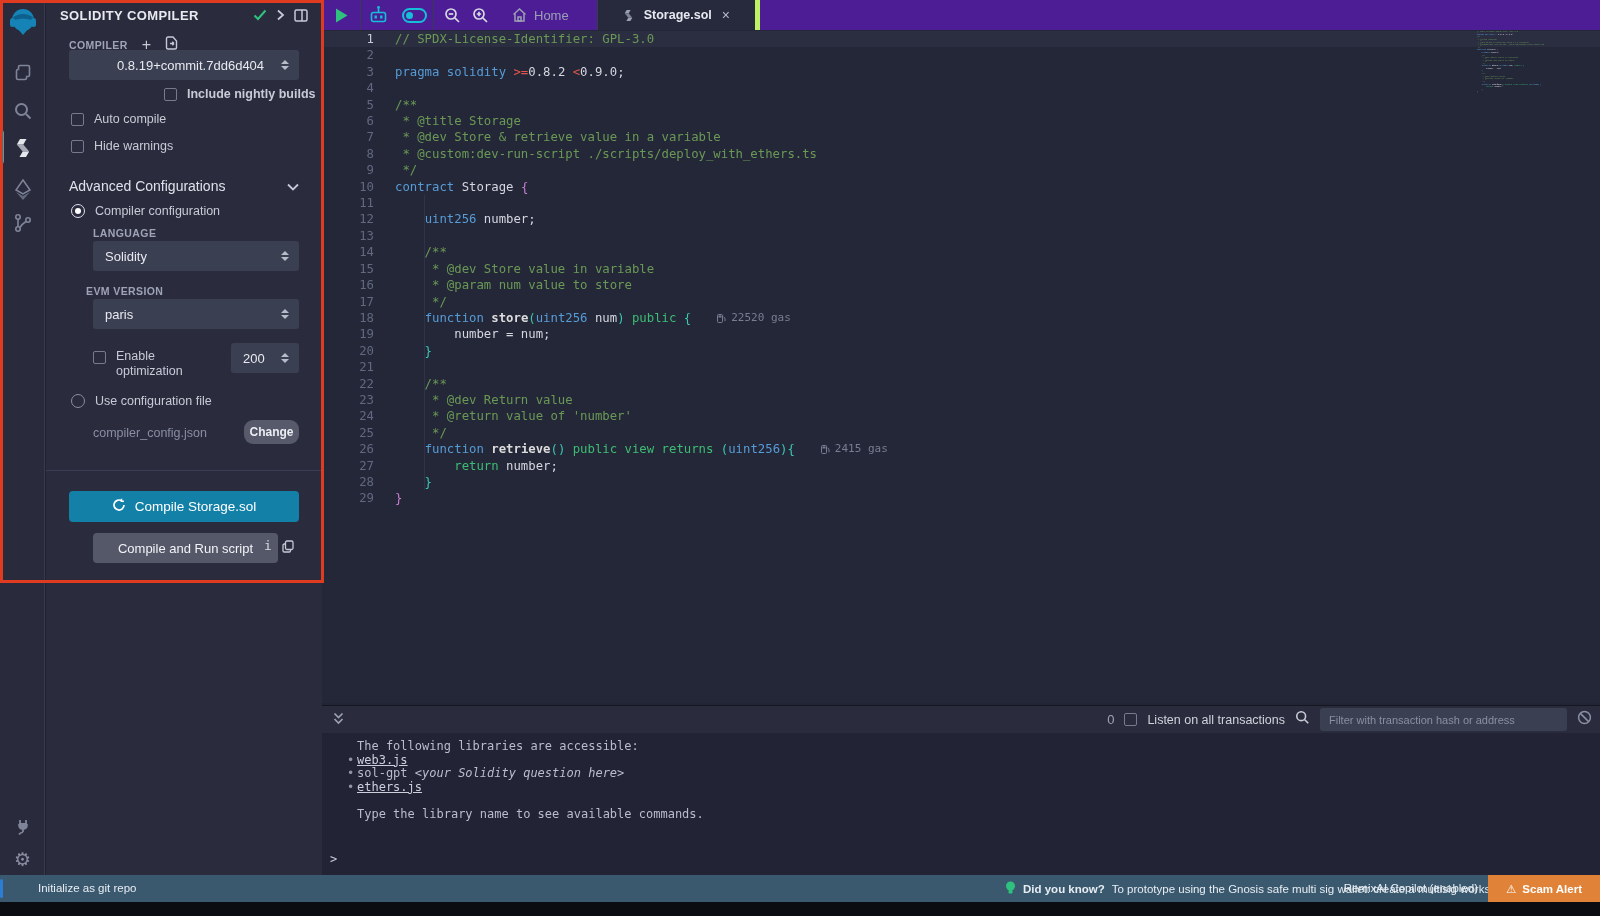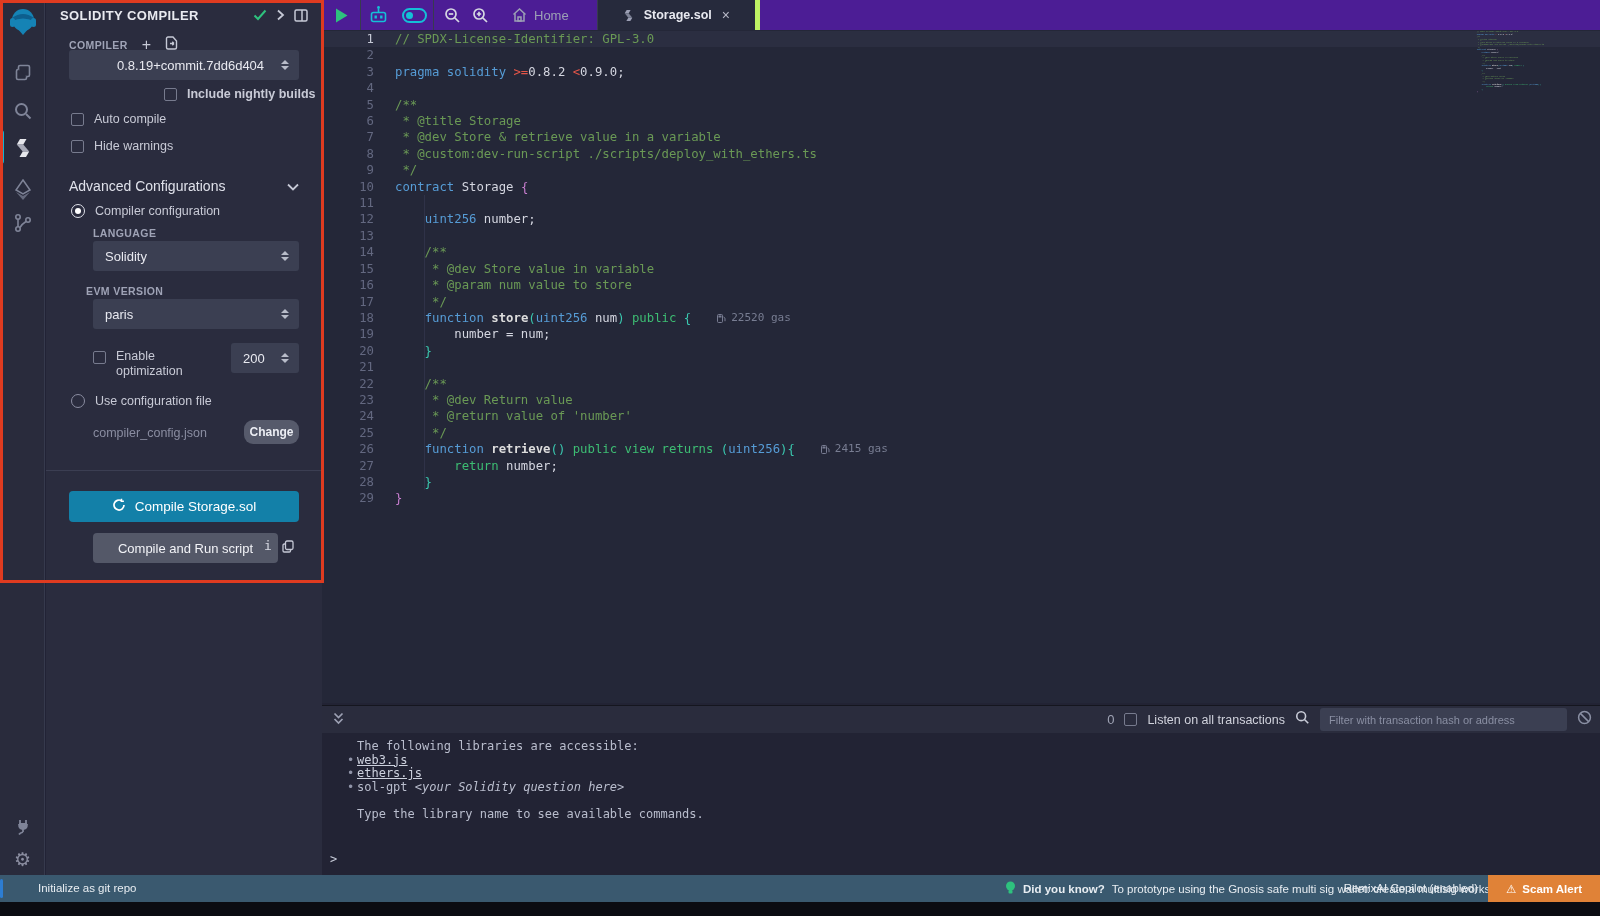--- a/index.html
+++ b/index.html
@@ -444,22 +444,22 @@
       <span>
         <svg width="15" height="15" viewBox="0 0 16 16" fill="none" stroke="#8a8fa3" stroke-width="1.6">
           <circle cx="8" cy="8" r="6.3"></circle>
             <path d="M3.6 3.6 L12.4 12.4"></path>
         </svg>
       </span>
     </div>
     <div id="term-content">
       <div>The following libraries are accessible:</div>
       <div class="term-bullet"><span class="term-link">web3.js</span></div>
+      <div class="term-bullet"><span>sol-gpt </span><span class="term-it">&lt;your Solidity question here&gt;</span></div>
       <div class="term-bullet"><span class="term-link">ethers.js</span></div>
-      <div class="term-bullet"><span>sol-gpt </span><span class="term-it">&lt;your Solidity question here&gt;</span></div>
       <div style="height:13.6px;"></div>
       <div>Type the library name to see available commands.</div>
       <div id="term-prompt" style="margin-left:-27px;">&gt;</div>
     </div>
   </div>
 
   <div id="status-bar">
     <div id="status-nub"></div>
     <div id="status-left">Initialize as git repo</div>
     <div id="status-tip">

